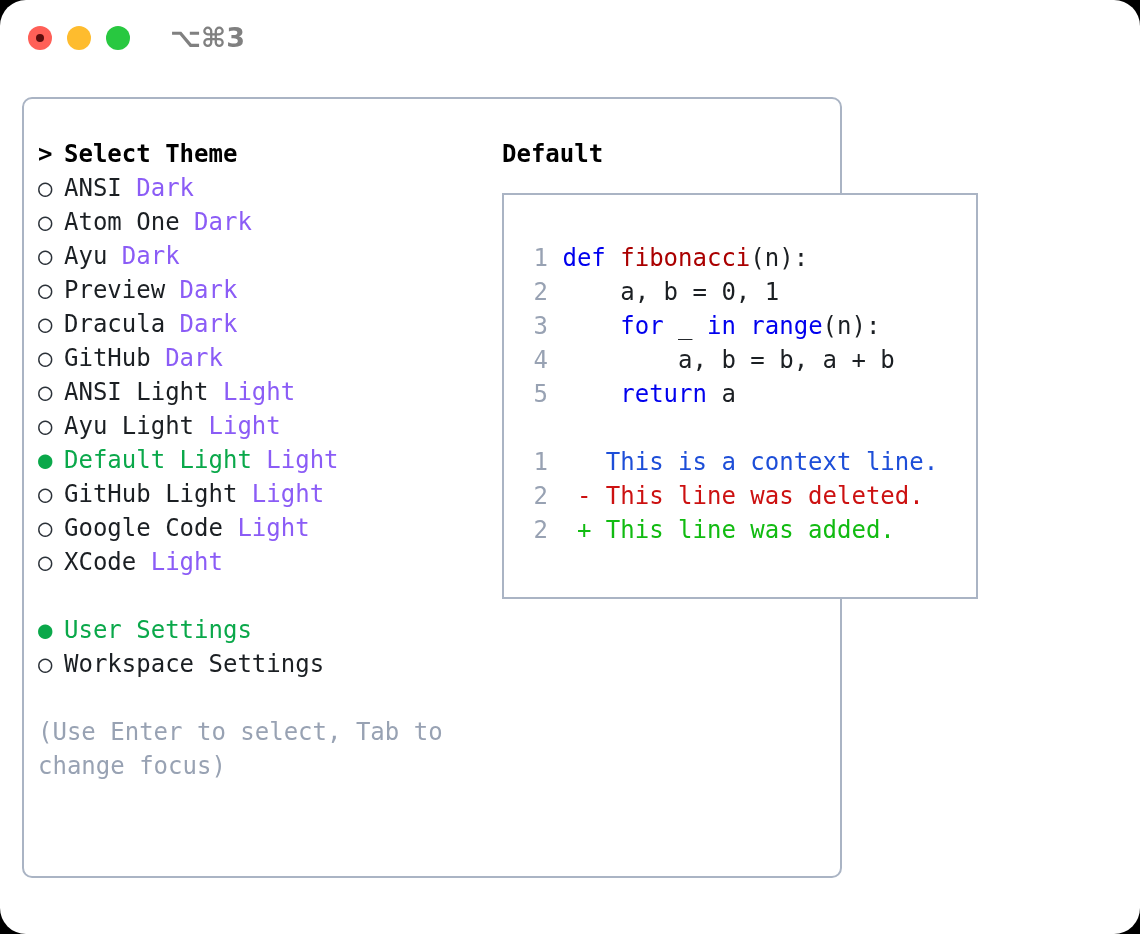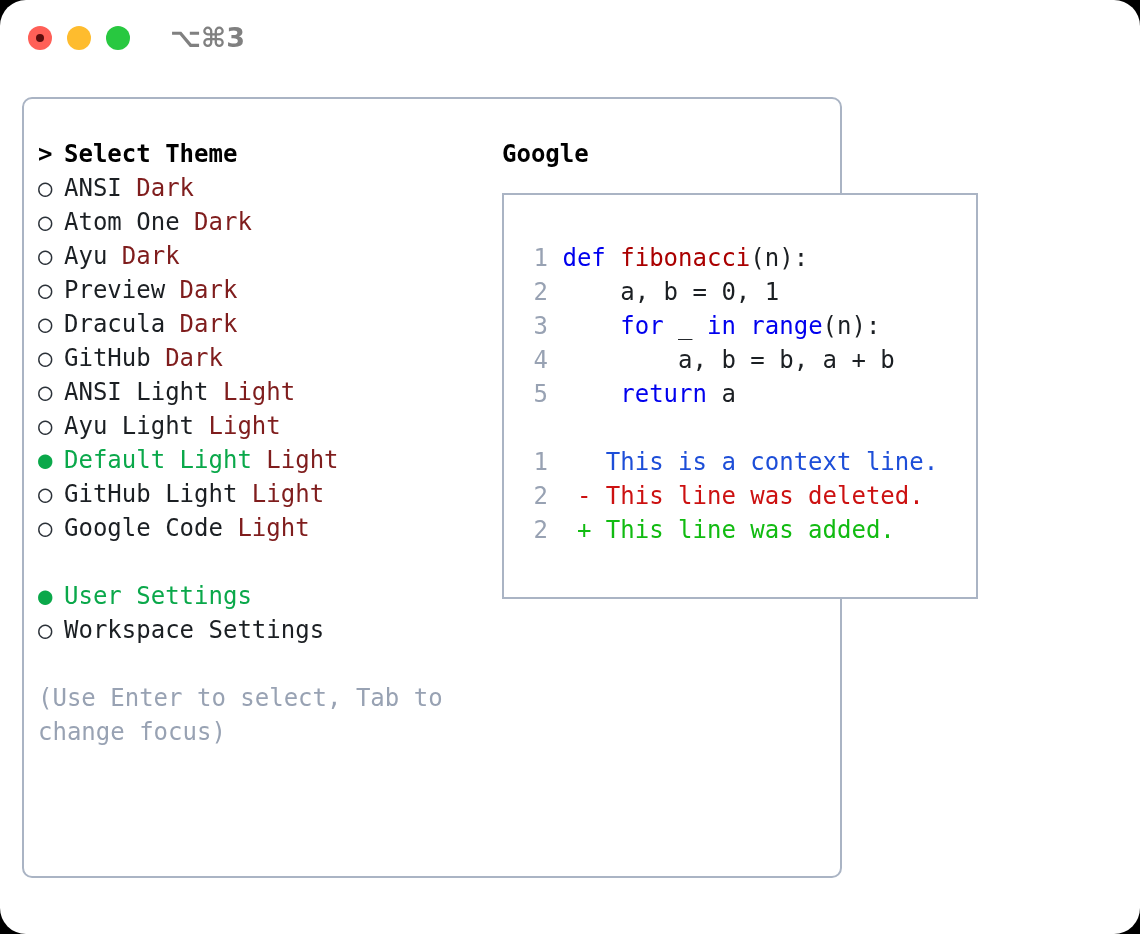--- a/index.html
+++ b/index.html
@@ -106,21 +106,21 @@
   }
   .marker {
     display: inline-block;
     width: 26px;
   }
   .marker-dot-filled { color: #0aa84a; }
   .marker-dot-empty  { color: #2b3138; }
   .sel .label { color: #0aa84a; }
   .label { color: #1b1f23; }
   .category {
-    color: #7f1d1d;
+    color: #8b5cf6;
   }
   .spacer { height: 34px; }
   .section-title {
     font-weight: normal;
     color: #1b1f23;
     padding-left: 26px;
   }
   .hint {
     margin-top: 34px;
     font-size: 24px;
@@ -198,33 +198,34 @@
           <div class="row"><span class="marker marker-dot-empty">○</span><span class="label">Atom One</span><span class="category"> Dark</span></div>
           <div class="row"><span class="marker marker-dot-empty">○</span><span class="label">Ayu</span><span class="category"> Dark</span></div>
           <div class="row"><span class="marker marker-dot-empty">○</span><span class="label">Preview</span><span class="category"> Dark</span></div>
           <div class="row"><span class="marker marker-dot-empty">○</span><span class="label">Dracula</span><span class="category"> Dark</span></div>
           <div class="row"><span class="marker marker-dot-empty">○</span><span class="label">GitHub</span><span class="category"> Dark</span></div>
           <div class="row"><span class="marker marker-dot-empty">○</span><span class="label">ANSI Light</span><span class="category"> Light</span></div>
           <div class="row"><span class="marker marker-dot-empty">○</span><span class="label">Ayu Light</span><span class="category"> Light</span></div>
           <div class="row sel"><span class="marker marker-dot-filled">●</span><span class="label">Default Light</span><span class="category"> Light</span></div>
           <div class="row"><span class="marker marker-dot-empty">○</span><span class="label">GitHub Light</span><span class="category"> Light</span></div>
           <div class="row"><span class="marker marker-dot-empty">○</span><span class="label">Google Code</span><span class="category"> Light</span></div>
+          <div class="row"><span class="marker marker-dot-empty">○</span><span class="label">XCode</span><span class="category"> Light</span></div>
         </div>
 
       <div class="spacer"></div>
 
       <div id="apply-rows">
           <div class="row sel"><span class="marker marker-dot-filled">●</span><span class="label">User Settings</span></div>
           <div class="row"><span class="marker marker-dot-empty">○</span><span class="label">Workspace Settings</span></div>
         </div>
 
       <div class="hint">(Use Enter to select, Tab to change focus)</div>
     </div>
 
     <div class="right-pane">
-      <div class="preview-title">Google</div>
+      <div class="preview-title">Default</div>
       <div class="preview-box">
         <div class="code" id="code-block"><div><span class="ln">1</span> <span class="tok-kw">def </span><span class="tok-fn">fibonacci</span><span class="tok-plain">(n):</span></div><div><span class="ln">2</span> <span class="tok-plain">    a, b = 0, 1</span></div><div><span class="ln">3</span> <span class="tok-plain">    </span><span class="tok-kw">for</span><span class="tok-plain"> _ </span><span class="tok-kw">in</span><span class="tok-plain"> </span><span class="tok-kw">range</span><span class="tok-plain">(n):</span></div><div><span class="ln">4</span> <span class="tok-plain">        a, b = b, a + b</span></div><div><span class="ln">5</span> <span class="tok-plain">    </span><span class="tok-kw">return</span><span class="tok-plain"> a</span></div><div class="blank-line"></div><div><span class="ln">1</span>  <span class="diff-ctx"> </span><span class="diff-ctx"> This is a context line.</span></div><div><span class="ln">2</span>  <span class="diff-del">-</span><span class="diff-del"> This line was deleted.</span></div><div><span class="ln">2</span>  <span class="diff-add">+</span><span class="diff-add"> This line was added.</span></div></div>
       </div>
     </div>
 
   </div>
 </div>
 
 </body></html>

